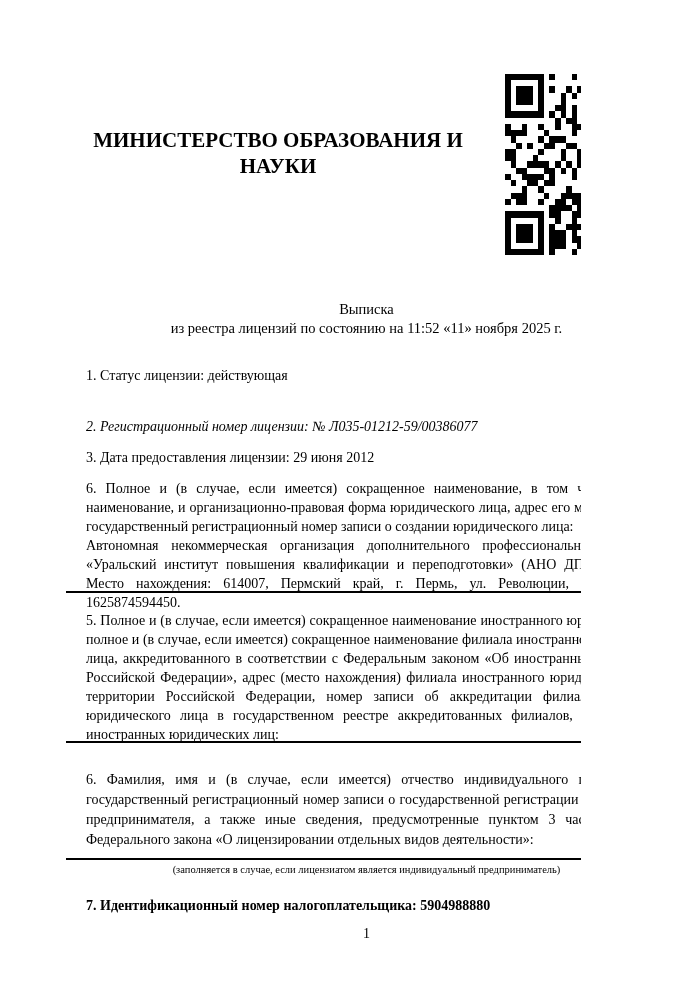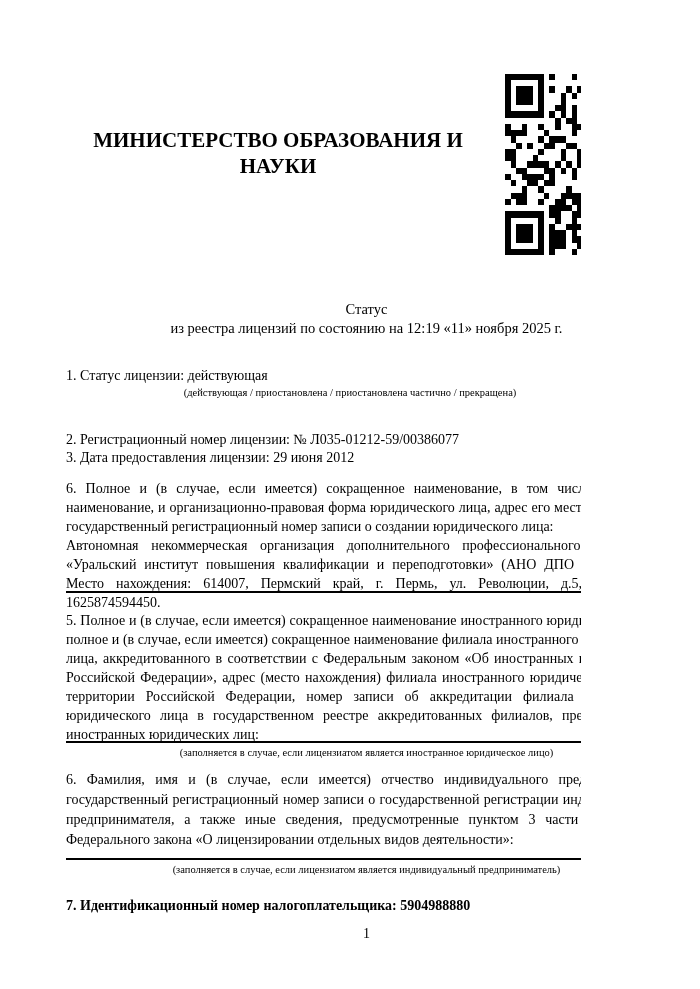--- a/index.html
+++ b/index.html
@@ -19,28 +19,28 @@
   .org-name { font-weight: bold; font-size: 21px; line-height: 26px; }
   .org-caption { font-size: 11px; line-height: 13px; margin-top: 4px; }
 
   
   .qr { position: absolute; left: 505px; top: 74px; width: 161px; height: 181px; }
 
   
   .doc-title { top: 300px; text-align: center; font-size: 14.5px; line-height: 18.5px; }
 
   
-  .item { font-size: 14px; line-height: 19px; }
+  .item { font-size: 14px; line-height: 19px; margin-left: 20px; }
   .just { text-align: justify; }
   .caption { font-size: 10.5px; line-height: 13px; text-align: center; }
   .rule { height: 2px; background: #000000; }
 
   .item-1 { top: 366px; }
   .caption-1 { top: 386px; width: 568px; }
-  .item-2 { top: 430px; }
+  .item-2 { top: 417px; font-style: italic; }
   .item-3 { top: 448px; }
   .item-4 { top: 479px; }
   .rule-4 { top: 591px; }
   .caption-4 { top: 595px; }
   .item-5 { top: 611px; }
   .rule-5 { top: 741px; }
   .caption-5 { top: 746px; }
   .item-6 { top: 770px; line-height: 20px; }
   .rule-6 { top: 858px; }
   .caption-6 { top: 863px; }
@@ -454,40 +454,38 @@
       <rect x="8" y="28" width="1" height="1" fill="#000000"></rect>
       <rect x="12" y="28" width="1" height="1" fill="#000000"></rect>
       <rect x="19" y="28" width="1" height="1" fill="#000000"></rect>
       <rect x="21" y="28" width="1" height="1" fill="#000000"></rect>
       <rect x="22" y="28" width="1" height="1" fill="#000000"></rect>
       <rect x="24" y="28" width="1" height="1" fill="#000000"></rect>
       <rect x="26" y="28" width="1" height="1" fill="#000000"></rect>
     </svg>
 
   <div class="abs doc-title">
-    <div>Статус</div>
-    <div>из реестра лицензий по состоянию на 12:19 «11» ноября 2025 г.</div>
+    <div>Выписка</div>
+    <div>из реестра лицензий по состоянию на 11:52 «11» ноября 2025 г.</div>
   </div>
 
   <div class="abs item item-1">1. Статус лицензии: действующая</div>
-  <div class="abs caption caption-1">(действующая / приостановлена / приостановлена частично / прекращена)</div>
 
   <div class="abs item item-2">2. Регистрационный номер лицензии: № Л035-01212-59/00386077</div>
 
   <div class="abs item item-3">3. Дата предоставления лицензии: 29 июня 2012</div>
 
   <div class="abs item item-4">
     <div class="just">6. Полное и (в случае, если имеется) сокращенное наименование, в том числе фирменное наименование, и организационно-правовая форма юридического лица, адрес его места нахождения, государственный регистрационный номер записи о создании юридического лица:</div>
     <div class="just">Автономная некоммерческая организация дополнительного профессионального образования «Уральский институт повышения квалификации и переподготовки» (АНО ДПО «УрИПКиП»). Место нахождения: 614007, Пермский край, г. Пермь, ул. Революции, д.5, к.1. ОГРН: 1625874594450.</div>
   </div>
   <div class="abs rule rule-4"></div>
 
   <div class="abs item just item-5">5. Полное и (в случае, если имеется) сокращенное наименование иностранного юридического лица, полное и (в случае, если имеется) сокращенное наименование филиала иностранного юридического лица, аккредитованного в соответствии с Федеральным законом «Об иностранных инвестициях в Российской Федерации», адрес (место нахождения) филиала иностранного юридического лица на территории Российской Федерации, номер записи об аккредитации филиала иностранного юридического лица в государственном реестре аккредитованных филиалов, представительств иностранных юридических лиц:</div>
   <div class="abs rule rule-5"></div>
-  <div class="abs caption caption-5">(заполняется в случае, если лицензиатом является иностранное юридическое лицо)</div>
 
   <div class="abs item just item-6">6. Фамилия, имя и (в случае, если имеется) отчество индивидуального предпринимателя, государственный регистрационный номер записи о государственной регистрации индивидуального предпринимателя, а также иные сведения, предусмотренные пунктом 3 части 1 статьи 15 Федерального закона «О лицензировании отдельных видов деятельности»:</div>
   <div class="abs rule rule-6"></div>
   <div class="abs caption caption-6">(заполняется в случае, если лицензиатом является индивидуальный предприниматель)</div>
 
   <div class="abs item item-7">7. Идентификационный номер налогоплательщика: 5904988880</div>
 
   <div class="abs page-number">1</div>
 
 </div>

